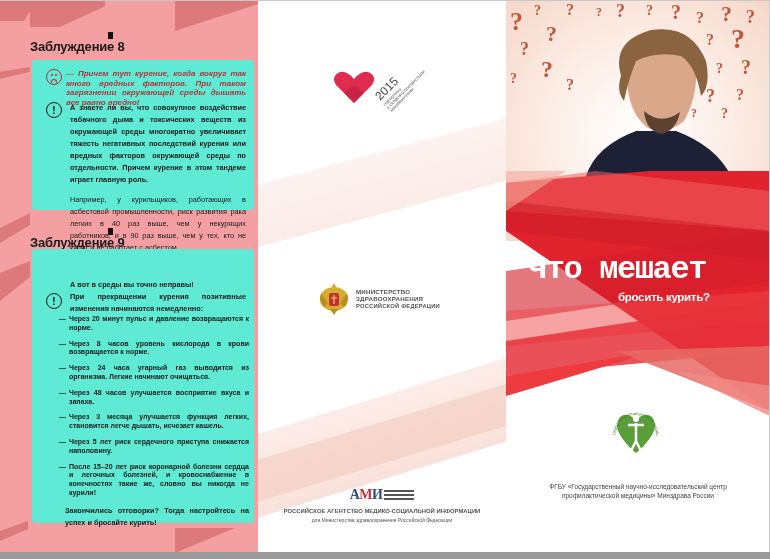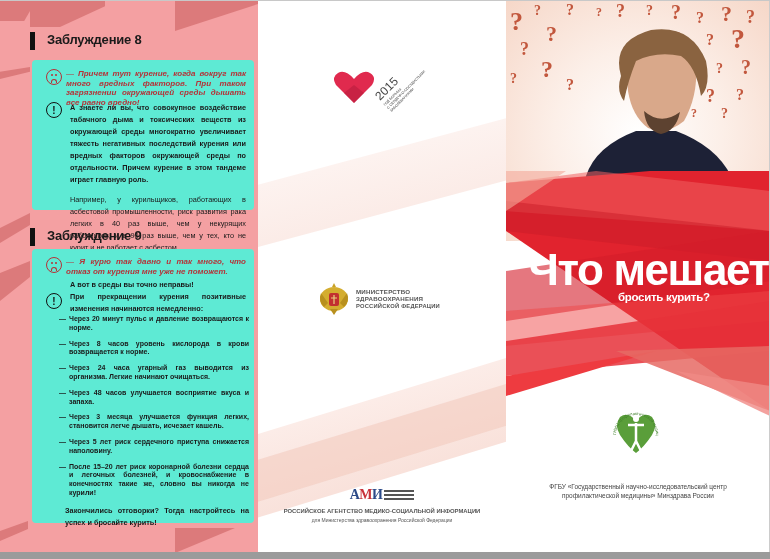--- a/index.html
+++ b/index.html
@@ -13,21 +13,21 @@
   .deco { position: absolute; background: #dc7a7b; }
   .left .d1 { left: -20px; top: 0; width: 50px; height: 20px; transform: skewX(-30deg); }
   .left .d2 { left: 30px; top: 0; width: 75px; height: 26px; clip-path: polygon(0 0,100% 0,100% 20%,40% 100%,0 100%); }
   .left .d3 { left: 175px; top: 0; width: 83px; height: 30px; clip-path: polygon(0 0,100% 0,100% 10%,0 100%); }
   .left .d4 { left: 0; top: 66px; width: 30px; height: 12px; clip-path: polygon(0 40%,100% 0,100% 40%,0 100%); }
   .left .d5 { left: 0; top: 212px; width: 30px; height: 30px; clip-path: polygon(0 50%,100% 0,100% 40%,0 100%); }
   .left .d6 { left: 0; top: 260px; width: 30px; height: 40px; clip-path: polygon(0 30%,100% 0,100% 40%,0 100%); }
   .left .d7 { left: 0; top: 520px; width: 28px; height: 20px; clip-path: polygon(0 50%,100% 0,100% 40%,0 100%); }
   .left .d8 { left: 175px; top: 527px; width: 60px; height: 25px; clip-path: polygon(0 0,100% 0,0 100%); }
 
-  .myth-head { position: absolute; left: 30px; height: 22px; display: flex; align-items: flex-start; }
+  .myth-head { position: absolute; left: 30px; height: 22px; display: flex; align-items: flex-end; flex-direction: column; }
   .myth-head .bar { width: 5px; height: 18px; background: #111; margin-right: 12px; }
   .myth-head .title { font-family: "Liberation Sans", sans-serif; font-weight: bold; font-size: 13px; color: #1a1a1a; letter-spacing: -0.2px; }
 
   .card { position: absolute; left: 32px; width: 222px; background: #5eead4; border-radius: 4px; }
   .card1 { top: 59px; height: 150px; }
   .card2 { top: 248px; height: 274px; }
 
   .myth-row { position: absolute; display: flex; }
   .sad-icon { width: 16px; height: 16px; border: 1.5px solid #b53238; border-radius: 50%; position: relative; flex-shrink: 0; }
   .sad-icon::before, .sad-icon::after { content: ""; position: absolute; top: 4px; width: 2px; height: 2px; background: #b53238; border-radius: 50%; }
@@ -64,21 +64,21 @@
   .ami-logo .tiny span { display: block; width: 30px; height: 2px; background: #555; margin: 1px 0; }
   .ami-name { font-family: "Liberation Sans", sans-serif; font-weight: bold; font-size: 5.9px; color: #555; margin-top: 5px; }
   .ami-sub { font-family: "Liberation Sans", sans-serif; font-size: 5px; color: #555; margin-top: 3px; }
 
   
   .right { position: absolute; left: 506px; top: 0; width: 264px; height: 552px; background: #fff; overflow: hidden; border-right: 1px solid #ccc; }
   .photo { position: absolute; left: 0; top: 0; width: 264px; height: 240px; background: radial-gradient(ellipse at 50% 55%, #fff 0%, #fcefe8 45%, #f6d7c8 100%); overflow: hidden; }
   .qmark { position: absolute; color: #c2573d; font-family: "Liberation Serif", serif; font-weight: bold; }
   .man { position: absolute; left: 60px; top: 25px; width: 180px; height: 215px; }
   .red-area { position: absolute; left: 0; top: 170px; width: 264px; height: 260px; }
-  .headline { position: absolute; left: 22px; top: 253px; font-family: Liberation Sans, sans-serif; font-weight: bold; font-size: 44px; color: #fff; letter-spacing: -1.4px; line-height: 32px; }
+  .headline { position: absolute; left: 22px; top: 253px; font-family: Liberation Mono, monospace; font-weight: bold; font-size: 32px; color: #fff; letter-spacing: -1.4px; line-height: 32px; }
   .subline { position: absolute; left: 112px; top: 290px; font-family: "Liberation Sans", sans-serif; font-weight: bold; font-size: 11.5px; color: #fff; letter-spacing: -0.3px; }
   .gnicpm { position: absolute; left: 100px; top: 400px; width: 60px; height: 60px; }
   .org { position: absolute; left: 0; top: 481px; width: 264px; text-align: center; font-family: "Liberation Sans", sans-serif; font-size: 6.5px; line-height: 9px; color: #444; }
 
   .bottom-bar { position: absolute; left: 0; top: 552px; width: 770px; height: 7px; background: #9b9b9b; }
 </style>
 </head>
 <body>
 
 <div class="page">
@@ -113,26 +113,20 @@
         </div>
       </div>
     </div>
 
     <div class="myth-head" style="top:227px">
       <div class="bar"></div>
       <div class="title">Заблуждение 9</div>
     </div>
 
     <div class="card card2">
-      <div class="myth-row" style="left:14px; top:8px; width:200px;">
-        <div class="sad-icon">
-            <i></i>
-          </div>
-        <div class="myth-text" style="margin-left:4px;">— Я курю так давно и так много, что отказ от курения мне уже не поможет.</div>
-      </div>
       <div class="myth-row" style="left:14px; top:30px; width:200px;">
         <div class="excl-icon" style="margin-top:14px;">!</div>
         <div style="margin-left:8px;">
           <div class="body-text">А вот в среды вы точно неправы!</div>
           <div class="body-text">При прекращении курения позитивные изменения начинаются немедленно:</div>
         </div>
       </div>
       <div class="list" style="top:66px;">
         <div class="list-item">
             <span class="dash">—</span>

